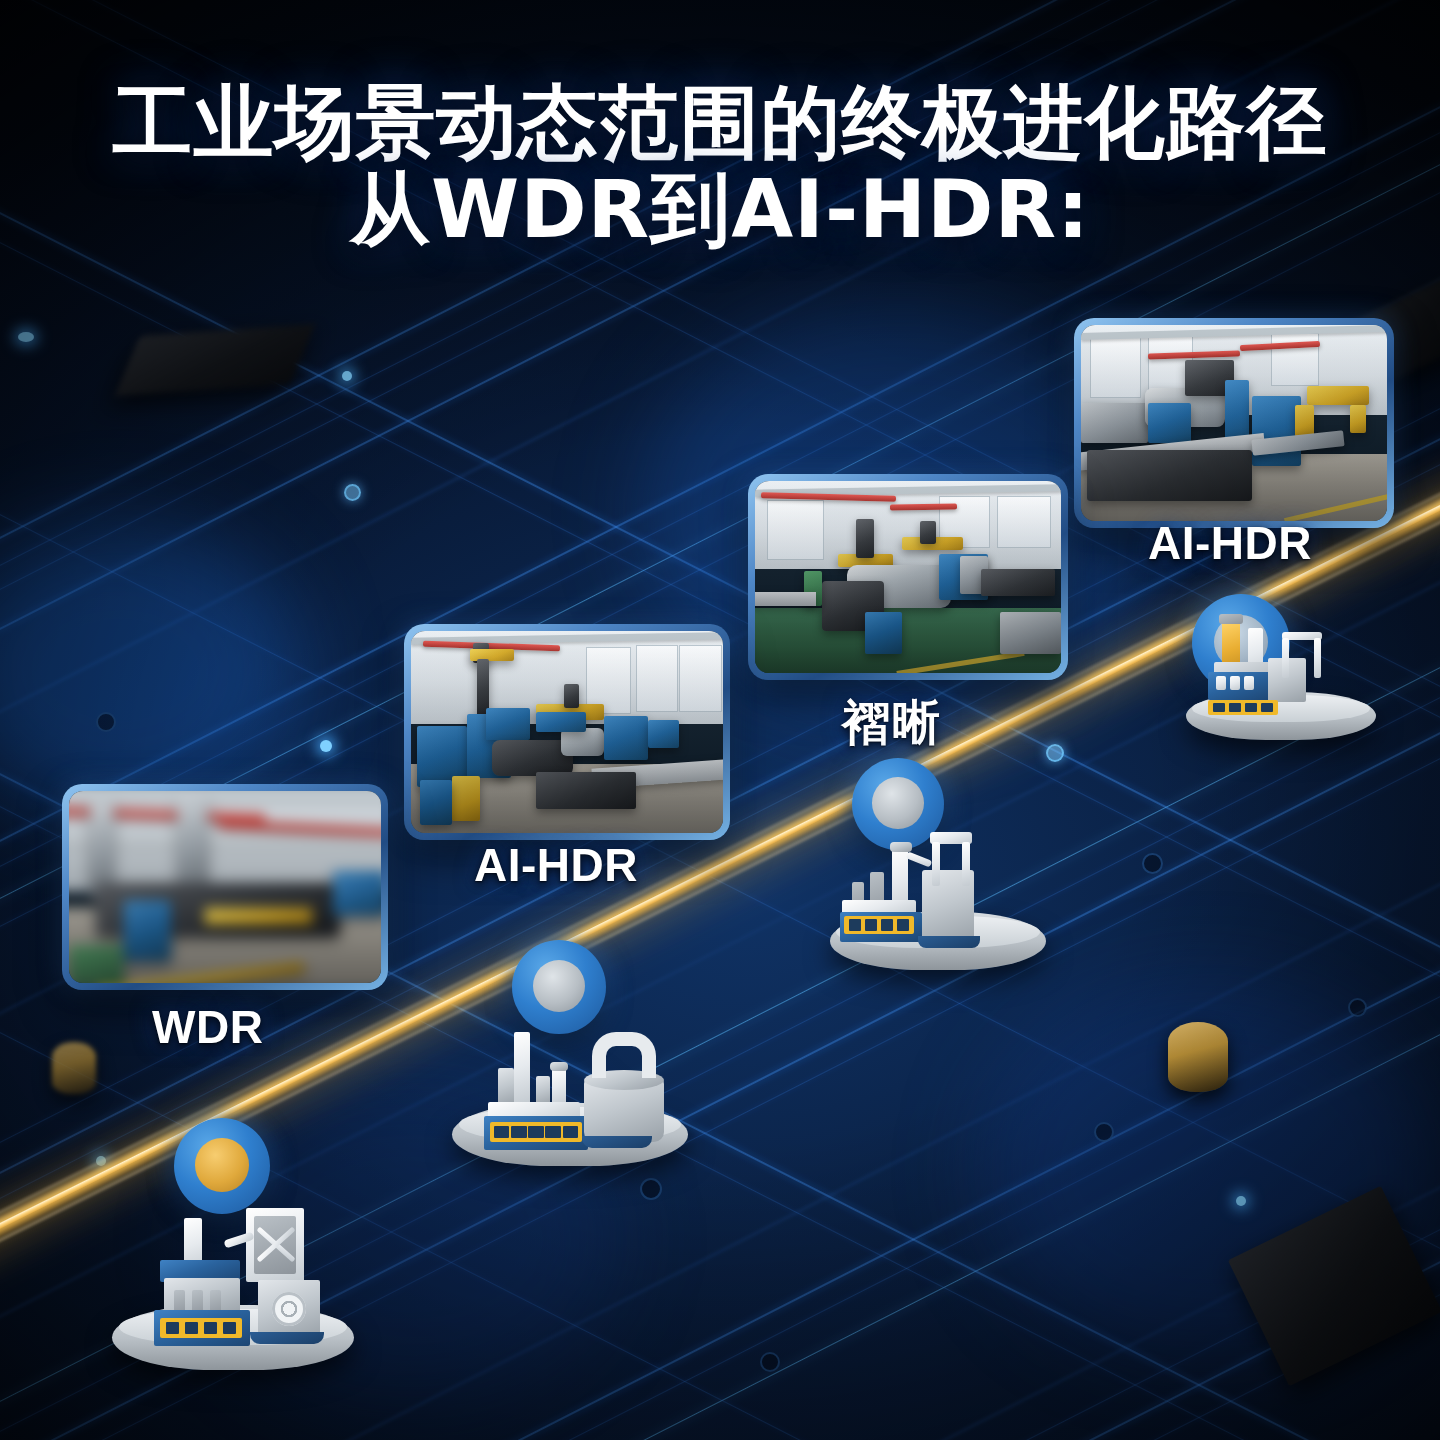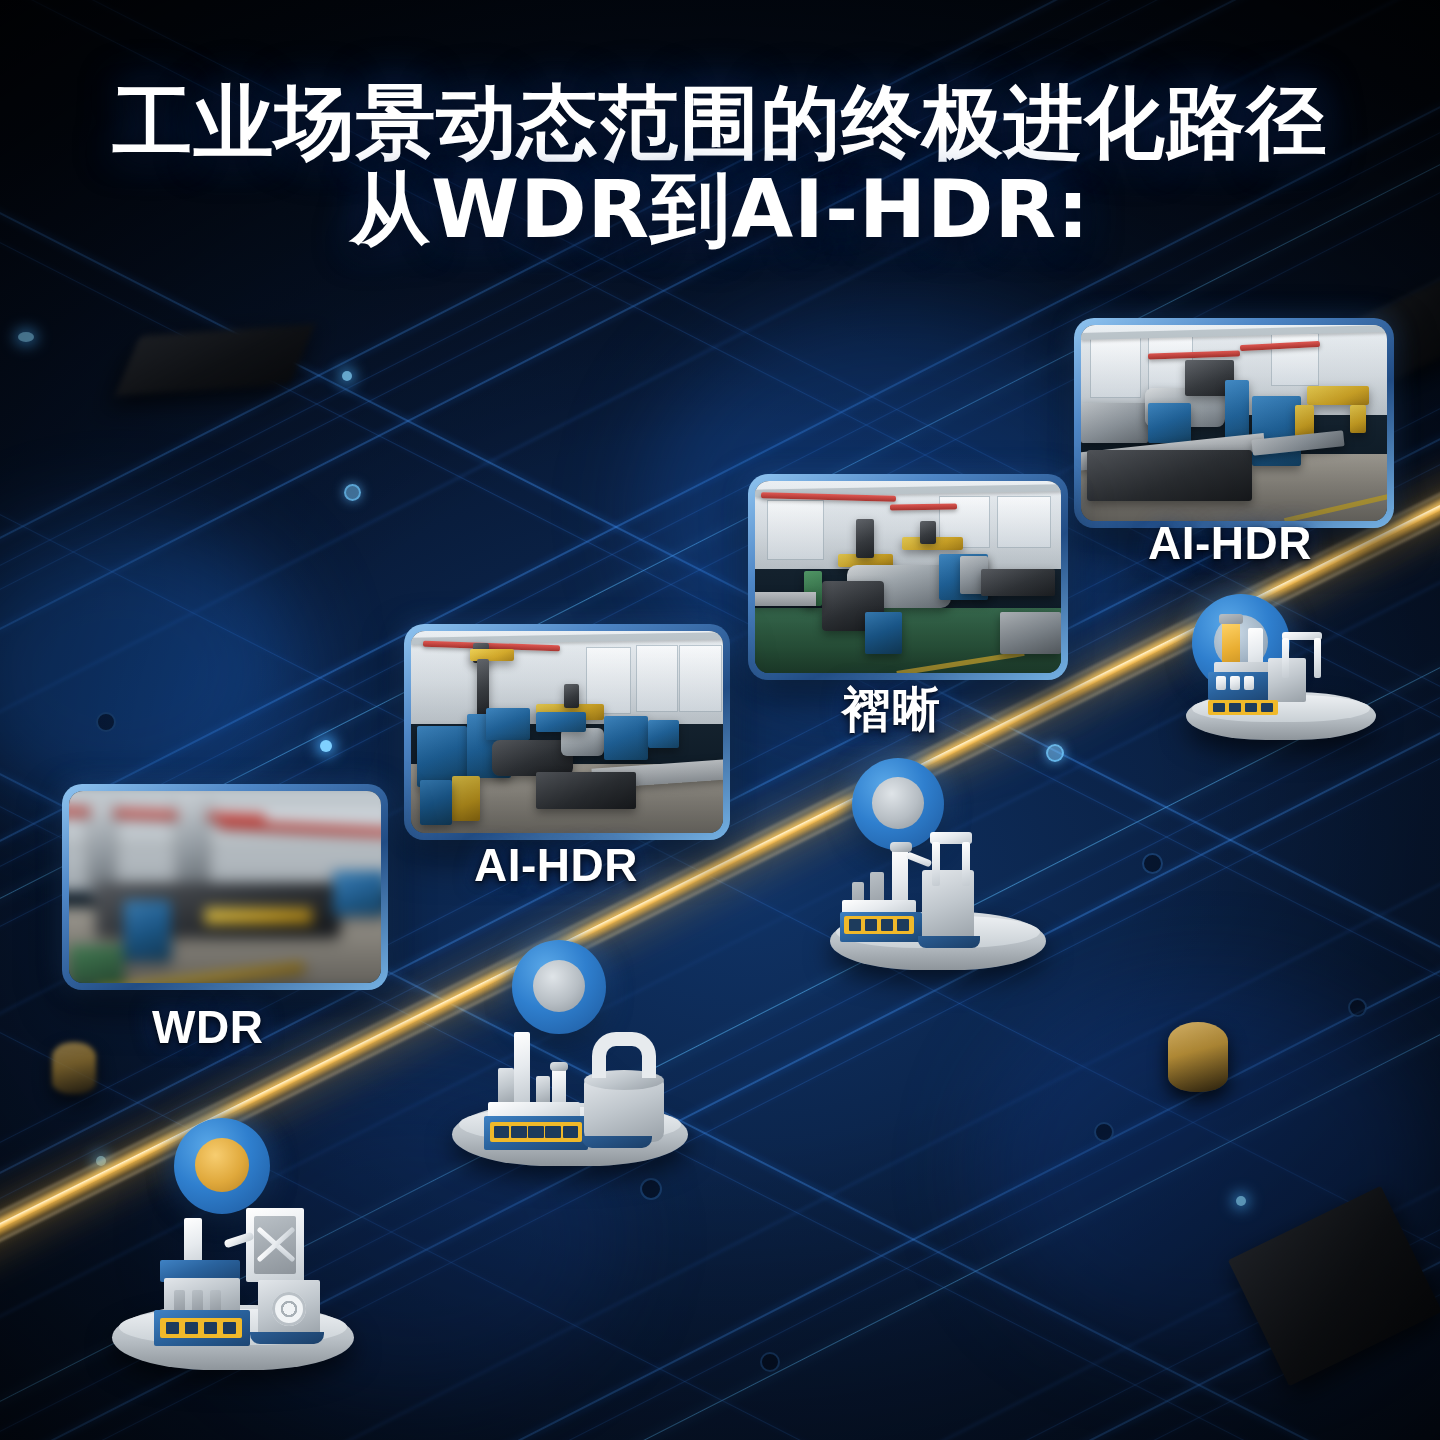--- a/index.html
+++ b/index.html
@@ -92,21 +92,21 @@
   .ph-bench{position:absolute;background:linear-gradient(180deg,#d8dde1,#a7aeb4);box-shadow:0 3px 8px rgba(0,0,0,.35);}
   .ph-shade{position:absolute;inset:0;background:
     linear-gradient(180deg,rgba(255,255,255,.06),rgba(0,0,0,.18) 70%, rgba(0,0,0,.32));}
 
   
   .label{
     position:absolute;color:#fff;font-weight:700;white-space:nowrap;
     text-shadow:0 3px 10px rgba(0,0,0,.85), 0 0 22px rgba(20,60,140,.8), 0 1px 2px rgba(0,0,0,.9);
     letter-spacing:.5px;
   }
-  .label.cjk{font-family:"DejaVu Sans","Liberation Sans",sans-serif;letter-spacing:2px;}
+  .label.cjk{font-family:"DejaVu Sans","Liberation Sans",sans-serif;letter-spacing:2px;margin-top:13px;}
 
   
   .fic{position:absolute;}
   .fic .pad{
     position:absolute;left:0;bottom:0;width:100%;height:34%;
     border-radius:50%/60%;
     background:linear-gradient(180deg,#d8dde1 0%,#b9c0c6 52%,#8e959b 100%);
     box-shadow:0 12px 26px rgba(0,0,0,.6);
   }
   .fic .pad:after{

